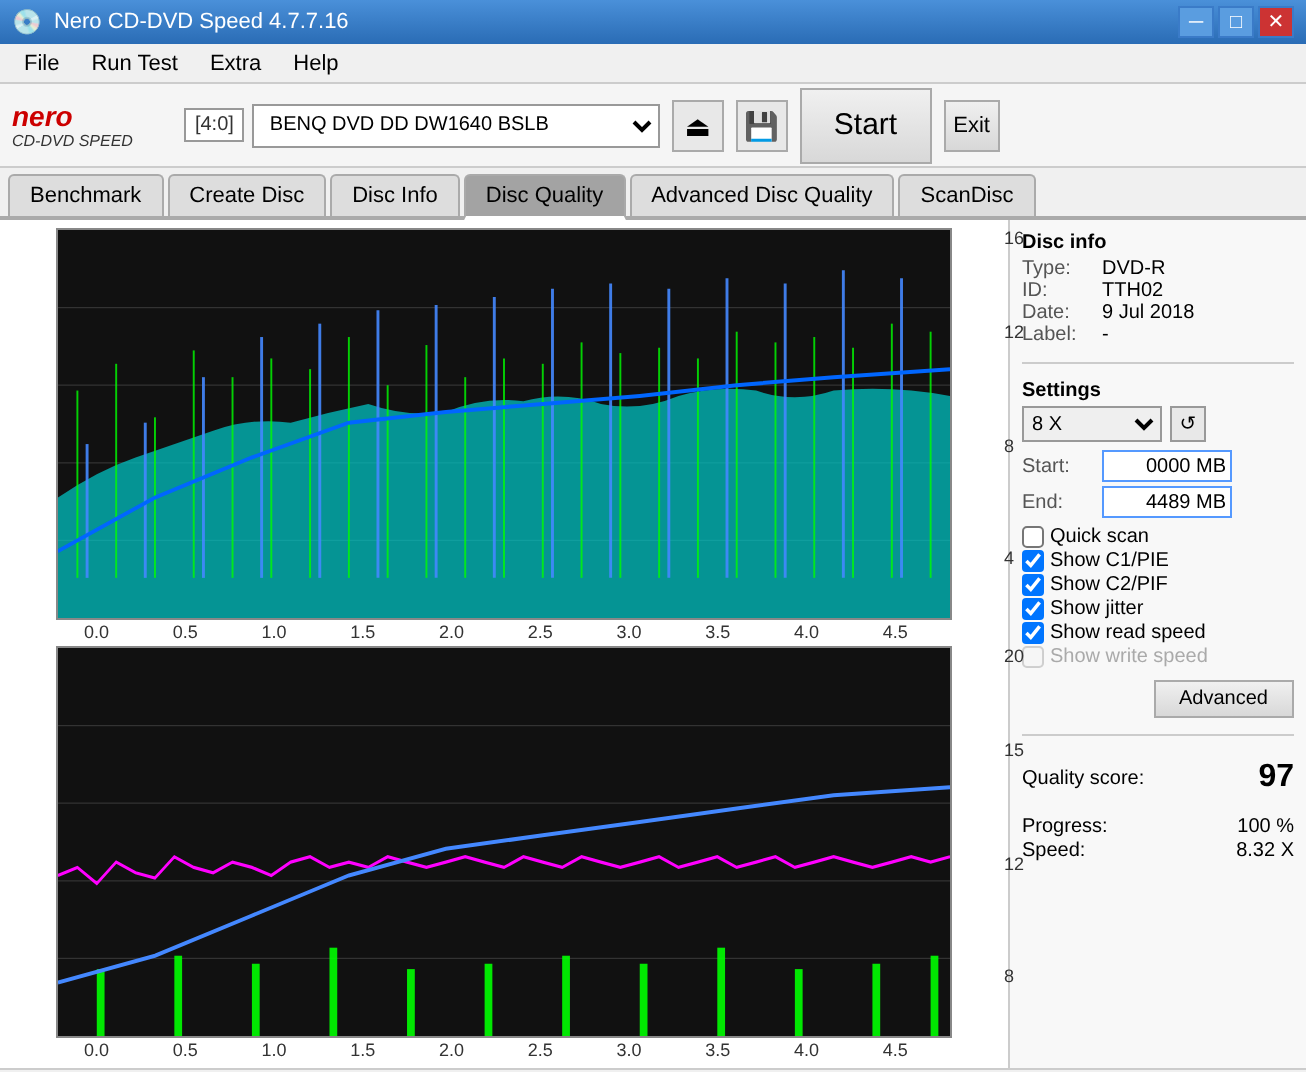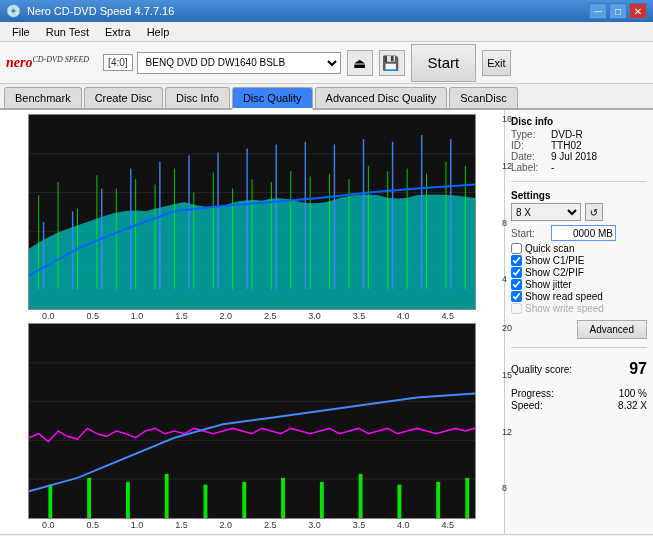--- a/index.html
+++ b/index.html
@@ -55,23 +55,22 @@
       background: #f5f5f5;
       height: 42px;
       display: flex;
       align-items: center;
       padding: 0 6px;
       border-bottom: 1px solid #ccc;
       gap: 6px;
     }
     #logo-area {
       display: flex;
-      flex-direction: row;
-      margin-right: 8px;
-      font-family: Liberation Serif, serif;
+      flex-direction: column;
+      margin-right: 20px;
     }
     #logo-nero { font-size: 14px; font-weight: bold; color: #c00; font-style: italic; }
     #logo-sub { font-size: 8px; color: #333; font-style: italic; }
 
     #drive-select {
       display: flex;
       align-items: center;
       gap: 4px;
     }
     #drive-label {
@@ -125,21 +124,21 @@
     .tab {
       padding: 4px 10px;
       background: #ddd;
       border: 1px solid #aaa;
       border-bottom: none;
       cursor: pointer;
       font-size: 11px;
       border-radius: 3px 3px 0 0;
     }
     .tab.active {
-      background: #3b82f6;
+      background: #a3a3a3;
       border-bottom: 2px solid #fff;
       margin-bottom: -2px;
       z-index: 1;
     }
 
     
     #main {
       display: flex;
       height: calc(536px - 22px - 20px - 42px - 28px);
       background: #fff;
@@ -527,20 +526,24 @@
       <div class="settings-row">
         <select class="speed-select">
           <option value="8 X">8 X</option>
         </select>
         <div class="refresh-btn">↺</div>
       </div>
       <div class="info-row" style="align-items:center; margin-bottom:2px;">
         <span class="info-label">Start:</span>
         <input class="mb-input" type="text" style="font-size: 10px; width: 65px; height: 16px; border: 1px solid rgb(85, 153, 255); text-align: right; padding: 1px 2px;" value="0000 MB">
       </div>
+      <div class="info-row" style="align-items:center; margin-bottom:4px;">
+        <span class="info-label">End:</span>
+        <input class="mb-input" type="text" style="font-size: 10px; width: 65px; height: 16px; border: 1px solid rgb(85, 153, 255); text-align: right; padding: 1px 2px;" value="4489 MB">
+      </div>
       <div class="checkbox-row">
         <input type="checkbox" style="">
         <span>Quick scan</span>
       </div>
       <div class="checkbox-row">
         <input type="checkbox" checked="" style="">
         <span>Show C1/PIE</span>
       </div>
       <div class="checkbox-row">
         <input type="checkbox" checked="" style="">

